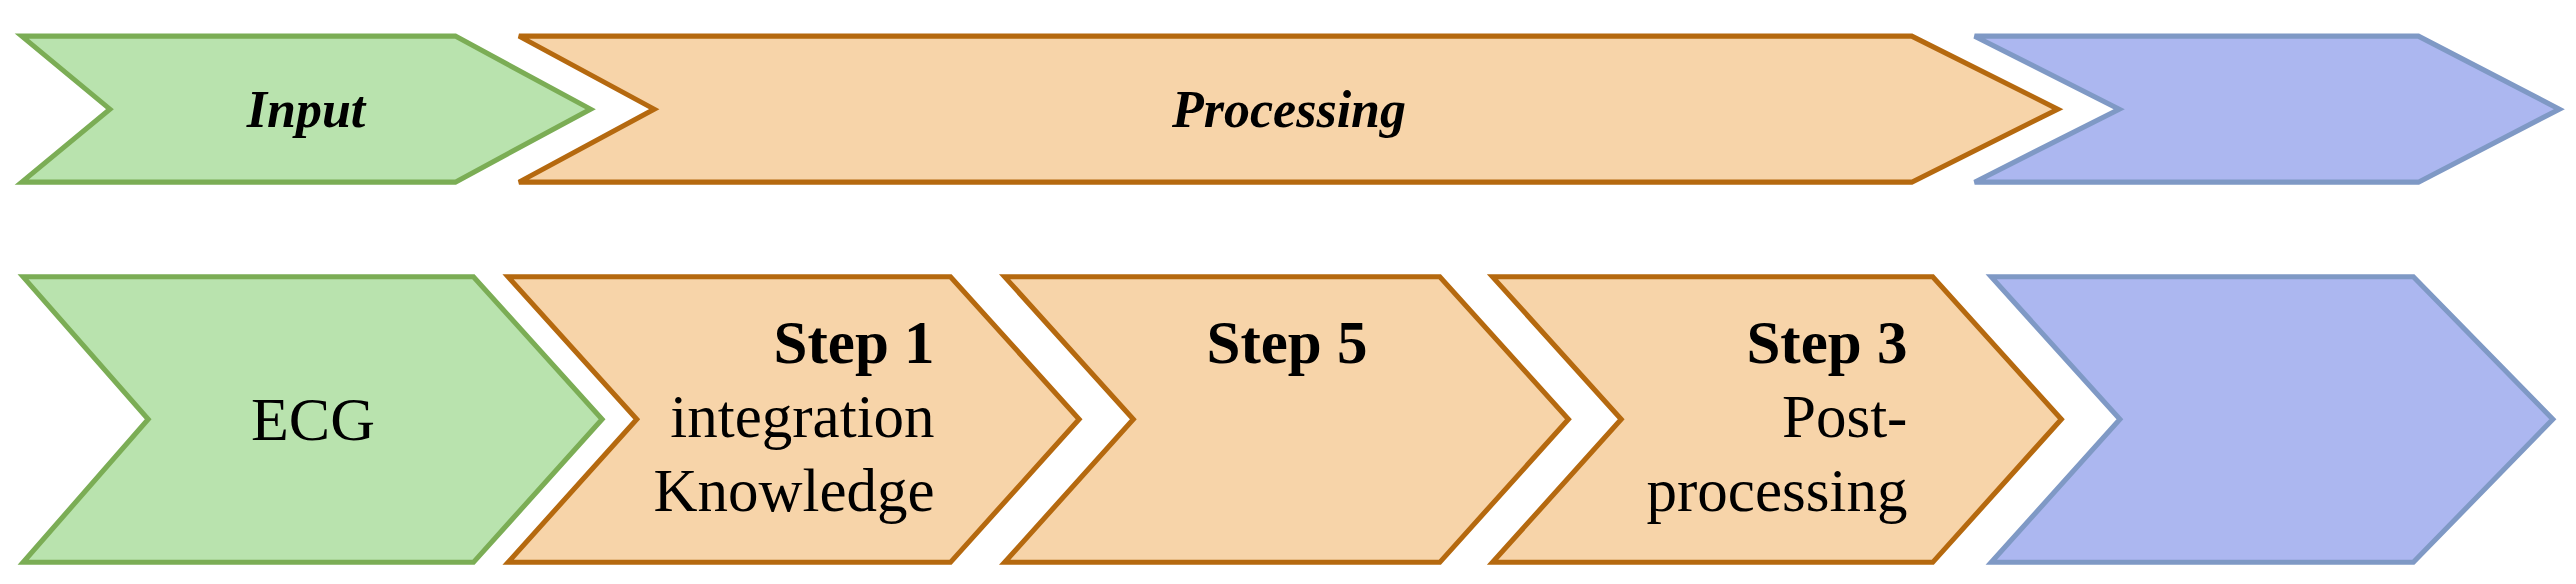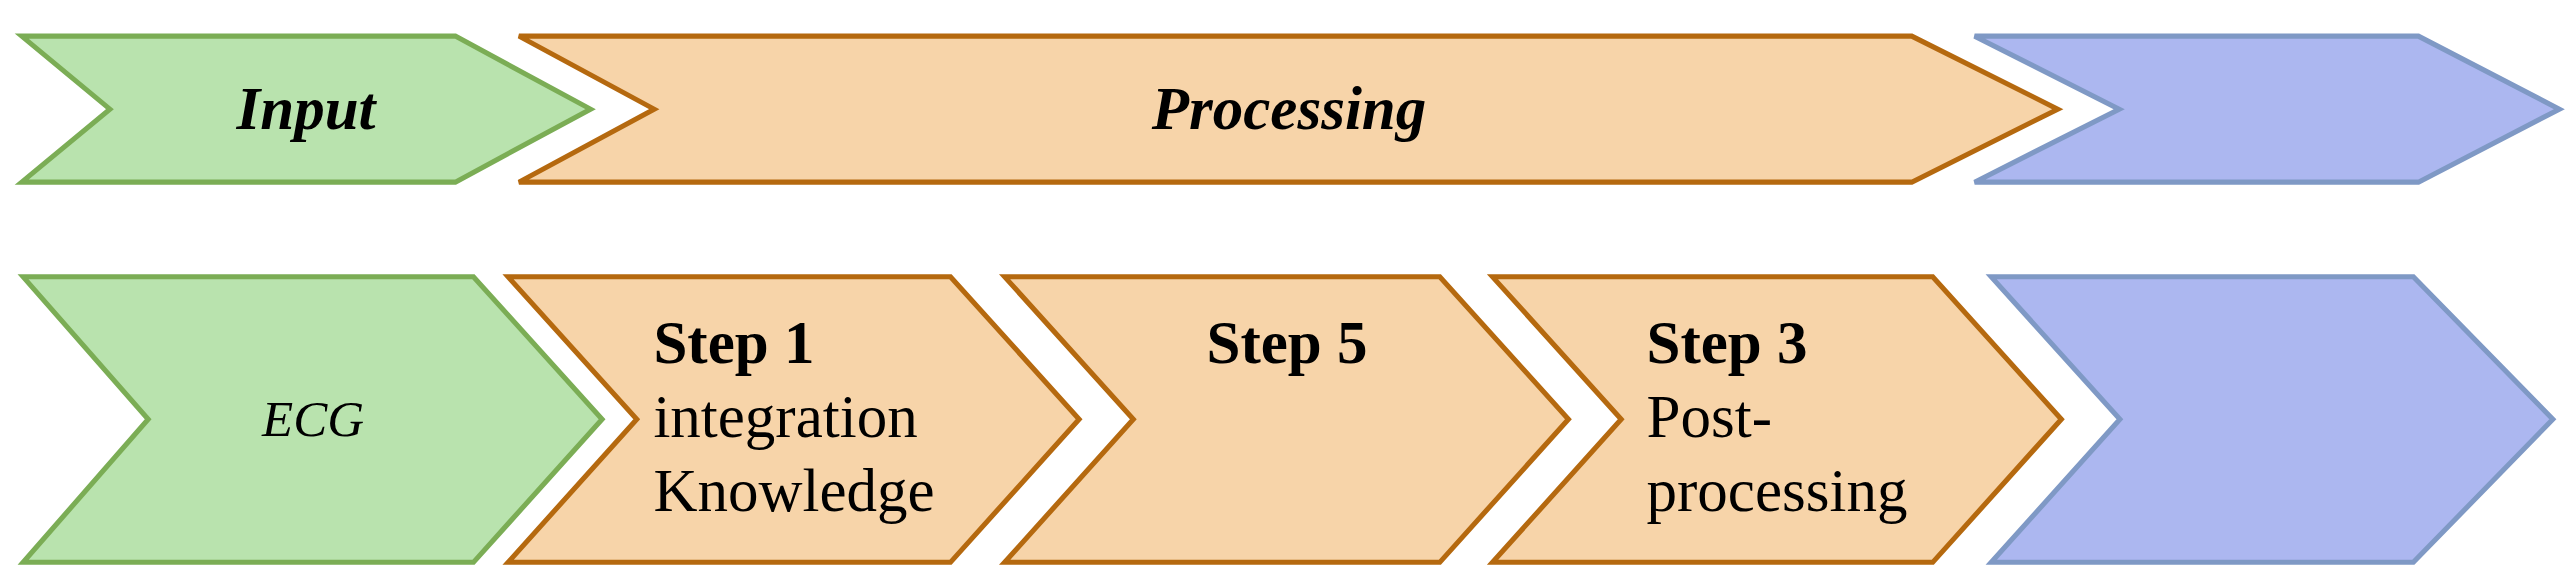--- a/index.html
+++ b/index.html
@@ -13,33 +13,32 @@
     color: #000;
   }
   .shape-layer { position: absolute; left: 0; top: 0; }
   .hlabel {
     position: absolute;
     transform: translate(-50%, -50%);
     white-space: nowrap;
     z-index: 2;
   }
   .stage-label {
-    font-size: 61px;
+    font-size: 52px;
     font-weight: bold;
     font-style: italic;
   }
   .io-label {
-    font-size: 51px;
-    font-style: italic;
+    font-size: 62px;
   }
   .step-block {
     position: absolute;
     top: 306px;
     transform: translateX(-50%);
-    text-align: left;
+    text-align: right;
     line-height: 74px;
     font-size: 61px;
     white-space: nowrap;
     z-index: 2;
   }
   .step-title { font-weight: bold; }
 </style>
 </head>
 <body>
 

